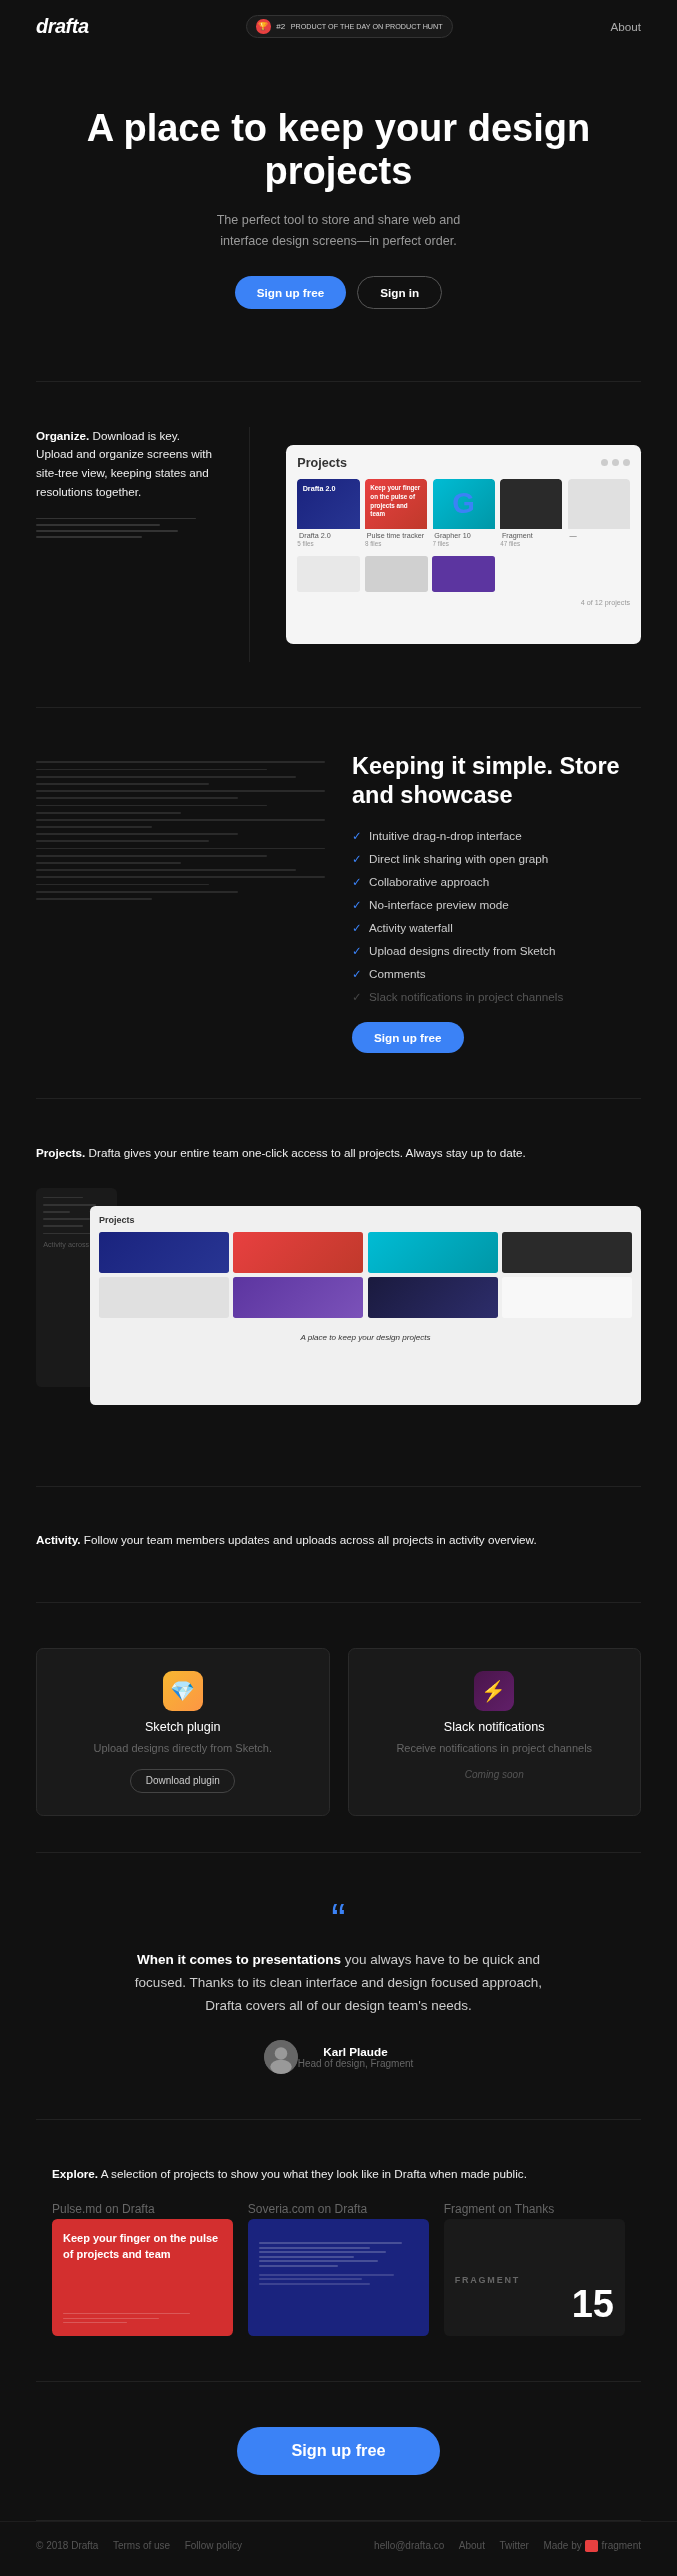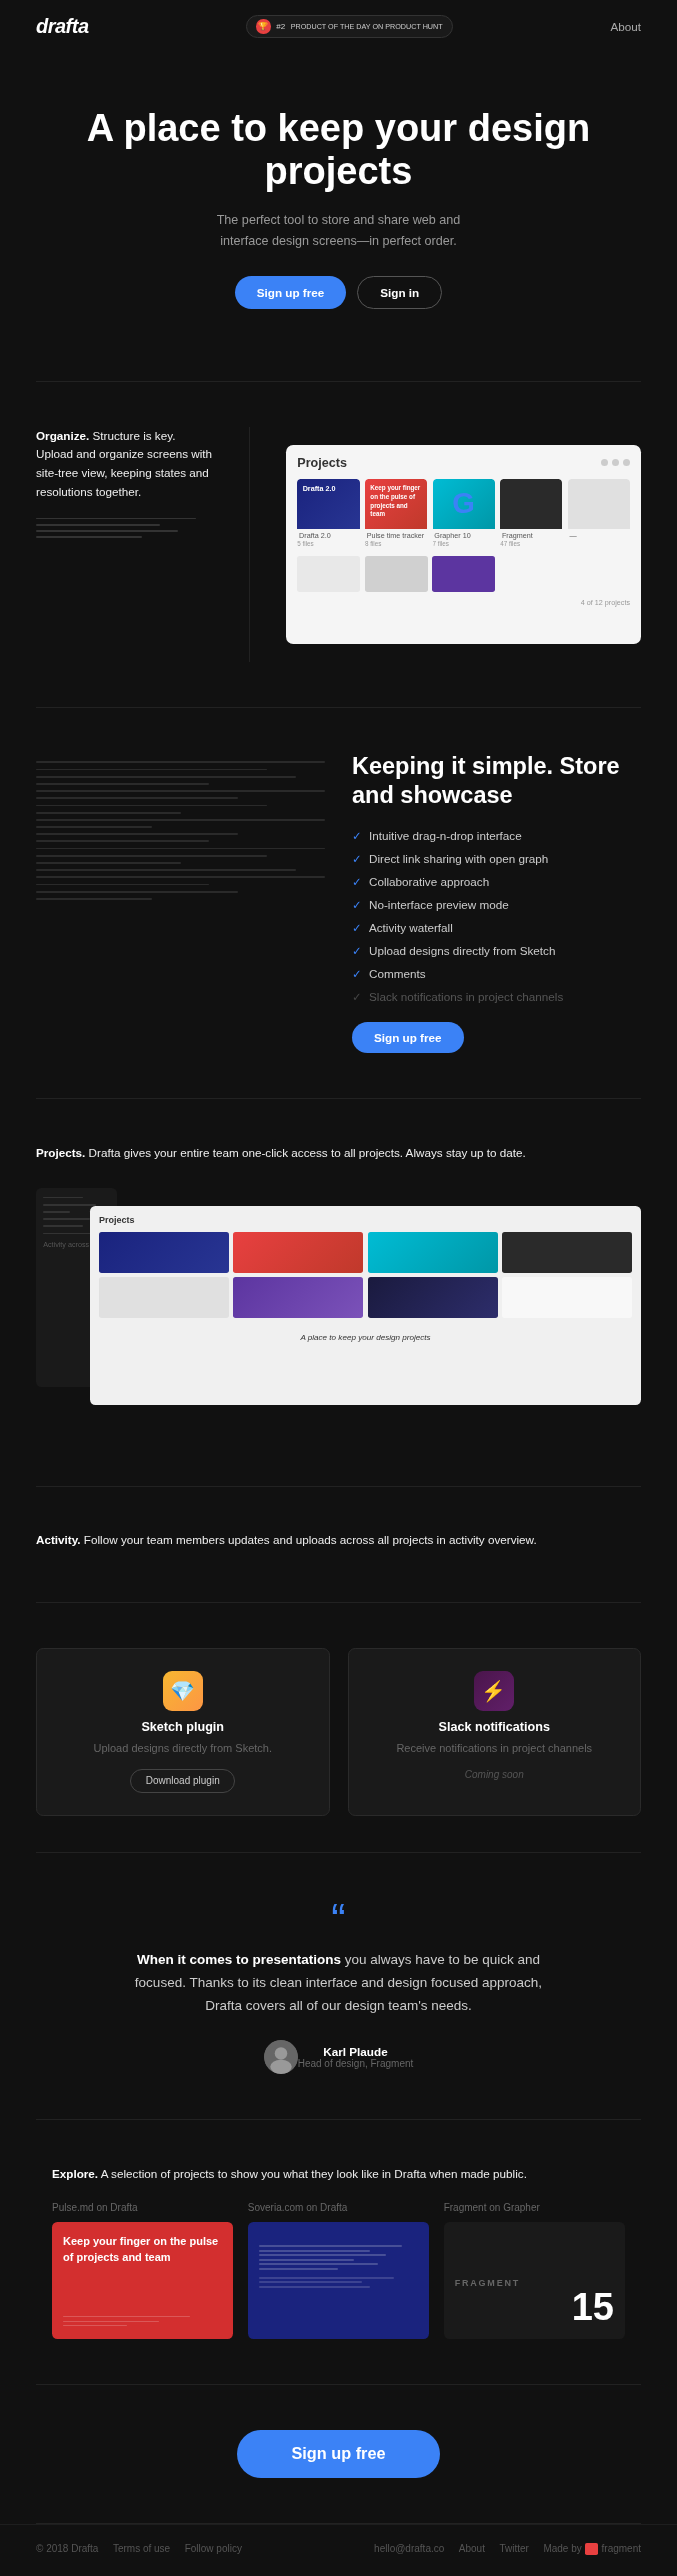--- a/index.html
+++ b/index.html
@@ -363,21 +363,21 @@
       font-size: 20px;
     }
     .plugin-icon-sketch {
       background: linear-gradient(135deg, #f7b731 0%, #fd9644 100%);
     }
     .plugin-icon-slack {
       background: linear-gradient(135deg, #4a154b 0%, #611f69 100%);
     }
     .plugin-name {
       font-size: 12.6px;
-      font-weight: 700;
+      font-weight: 400;
       color: #fff;
       margin-bottom: 5.4px;
     }
     .plugin-desc {
       font-size: 11px;
       color: #666;
       margin-bottom: 12.6px;
       line-height: 1.5;
     }
     .btn-download {
@@ -448,23 +448,23 @@
     .explore-section {
       padding: 45px 52px;
     }
     .explore-grid {
       display: grid;
       grid-template-columns: repeat(3, 1fr);
       gap: 14.5px;
       margin-top: 18px;
     }
     .explore-label {
-      font-size: 10px;
+      font-size: 12px;
       color: #666;
-      margin-bottom: 9px;
+      margin-bottom: 3px;
     }
     .explore-card {
       border-radius: 5.4px;
       overflow: hidden;
       height: 117px;
       position: relative;
     }
     .explore-card-red {
       background: #d32f2f;
     }
@@ -596,21 +596,21 @@
     <button class="btn-outline">Sign in</button>
   </div>
 </section>
 
 <div class="divider"></div>
 
 <section class="section">
   <div style="display:flex; gap:36px; align-items:flex-start;">
     <div style="flex:1; min-width:0;">
       <p class="section-label">
-        <strong>Organize.</strong><span> Structure is key. Upload and organize screens with site-tree view, keeping states and resolutions together.</span>
+        <strong>Organize.</strong><span> Download is key. Upload and organize screens with site-tree view, keeping states and resolutions together.</span>
       </p>
       <div class="lines-deco">
         <div class="line-item" style="width:90%"></div>
         <div class="line-item" style="width:70%"></div>
         <div class="line-item" style="width:80%"></div>
         <div class="line-item" style="width:60%"></div>
       </div>
     </div>
     <div style="flex:0 0 0.9px; background:#222; align-self:stretch;"></div>
     <div style="flex:2; min-width:0;">
@@ -867,21 +867,21 @@
           <div style="margin-top:7.2px; display:flex; flex-direction:column; gap:2.7px;">
             <div class="ecl" style="height:1.8px; background:rgba(255,255,255,0.15); width:85%;"></div>
             <div class="ecl" style="height:1.8px; background:rgba(255,255,255,0.15); width:65%;"></div>
             <div class="ecl" style="height:1.8px; background:rgba(255,255,255,0.15); width:70%;"></div>
           </div>
         </div>
       </div>
     </div>
 
     <div>
-      <div class="explore-label">Fragment on Grapher</div>
+      <div class="explore-label">Fragment on Thanks</div>
       <div class="explore-card explore-card-dark">
         <div class="explore-card-content" style="justify-content:flex-end;">
           <div style="font-size:9px; color:#666; font-weight:700; letter-spacing:1.8px; text-transform:uppercase;">Fragment</div>
           <div class="explore-card-num">15</div>
         </div>
       </div>
     </div>
   </div>
 </section>
 

